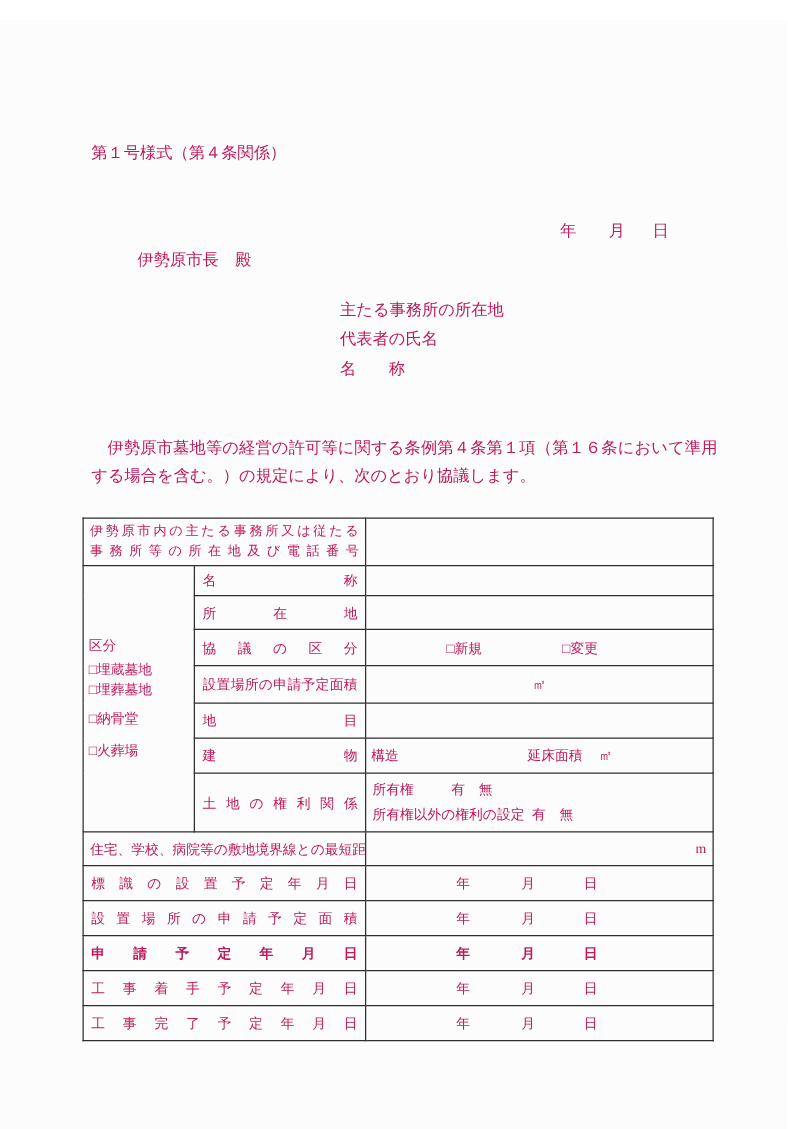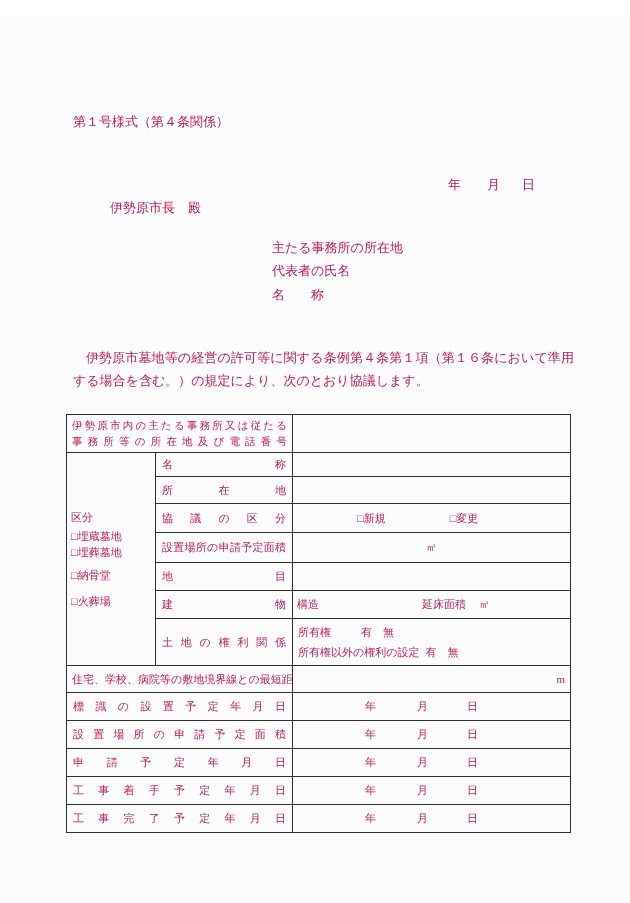--- a/index.html
+++ b/index.html
@@ -187,21 +187,21 @@
       <td class="jlbl" colspan="2">設置場所の申請予定面積</td>
       <td class="date-val">
         <div class="inner">
           <span class="y">年</span>
           <span class="m">月</span>
           <span class="d">日</span>
         </div>
       </td>
     </tr>
 
-    <tr style="height:28px;">
+    <tr style="height:28px;font-weight:bold;">
       <td class="jlbl" colspan="2">申請予定年月日</td>
       <td class="date-val">
         <div class="inner">
           <span class="y">年</span>
           <span class="m">月</span>
           <span class="d">日</span>
         </div>
       </td>
     </tr>
 

